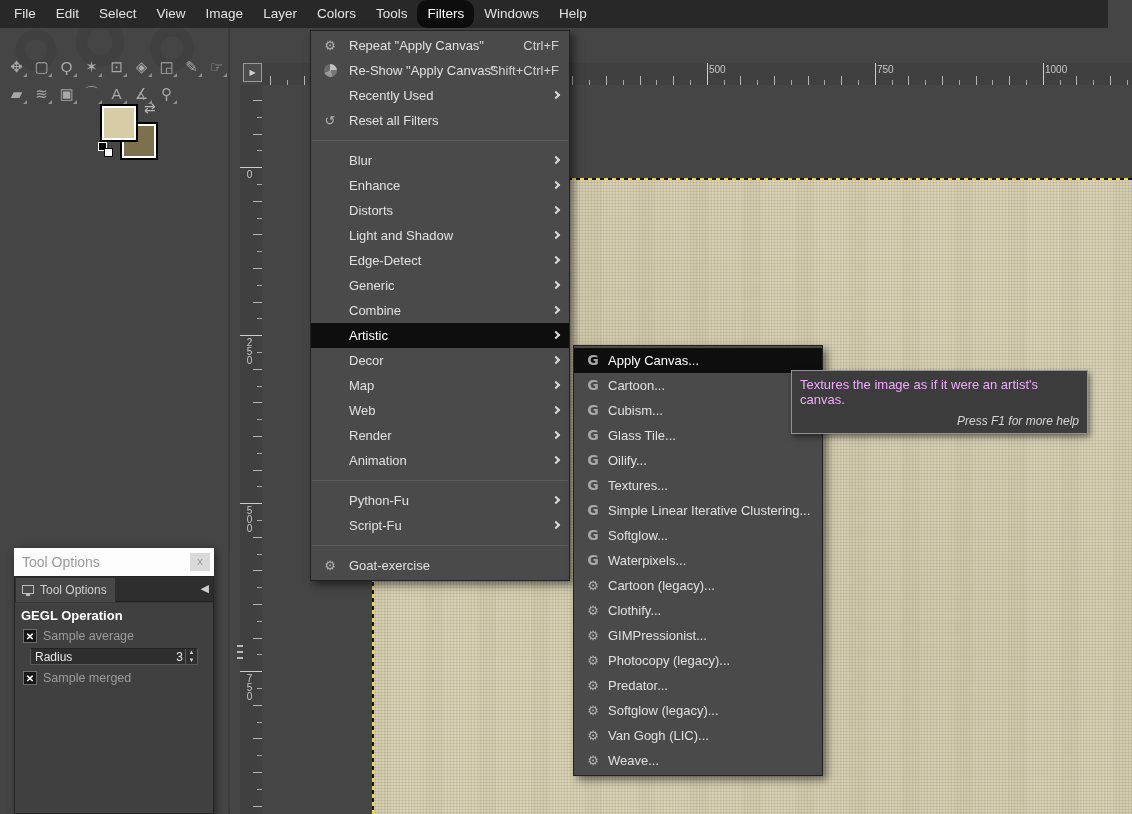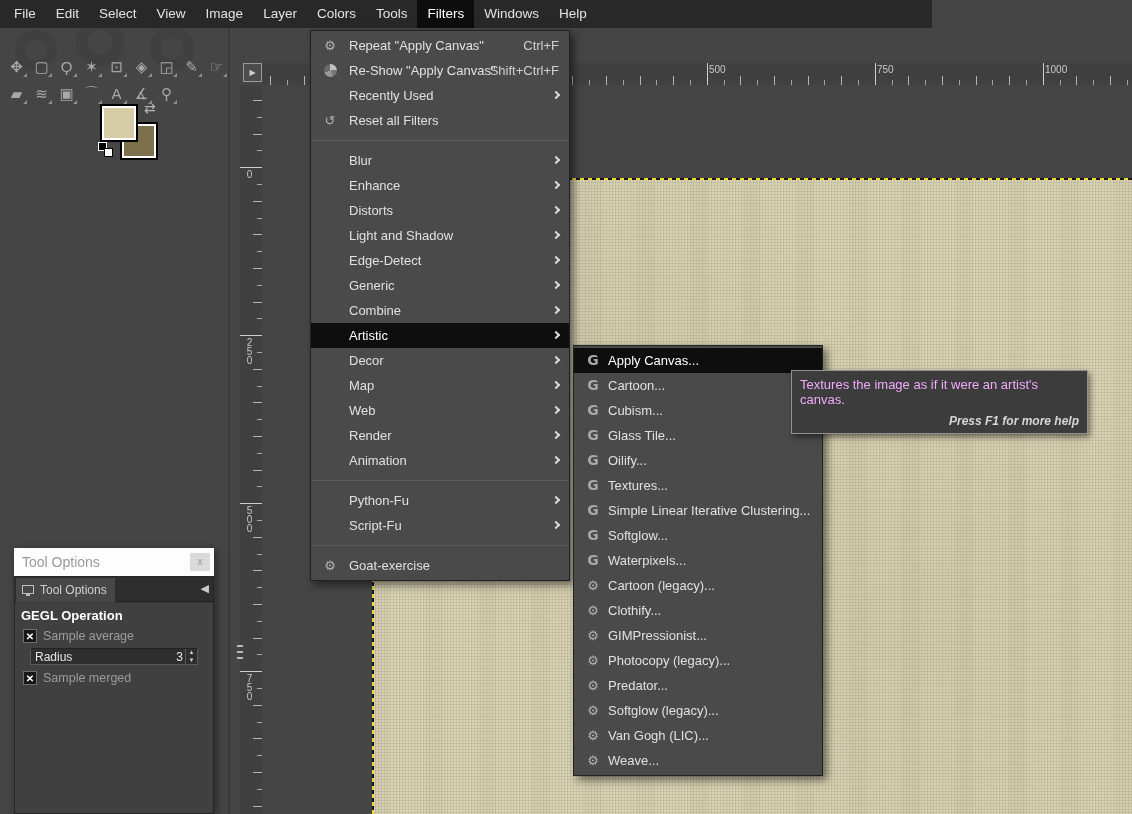--- a/index.html
+++ b/index.html
@@ -1,23 +1,23 @@
 <!DOCTYPE html>
 <html><head>
 <meta charset="utf-8">
 <style>
   * { margin:0; padding:0; box-sizing:border-box; }
   html,body { width:1132px; height:814px; overflow:hidden; }
   body { font-family:"Liberation Sans", sans-serif; background:#454545; color:#dcdcdc; }
   #screen { position:relative; width:1132px; height:814px; background:#454545; overflow:hidden; }
 
   
-  .menubar { position:absolute; left:0; top:0; width:932px; height:28px; background:#282828; display:flex; align-items:stretch; padding-left:4px; z-index:30; }
+  .menubar { position:absolute; left:0; top:0; width:1108px; height:28px; background:#282828; display:flex; align-items:stretch; padding-left:4px; z-index:30; }
   .menubar .mbi { padding:0 10px; line-height:28px; font-size:13.5px; color:#e2e2e2; cursor:default; }
-  .menubar .mbi.active { background:#0d0d0d; color:#ffffff; }
+  .menubar .mbi.active { background:#0d0d0d; color:#ffffff;border-radius:10px; }
 
   
   .toolbox { position:absolute; left:0; top:28px; width:230px; height:786px; background:#454545; border-right:2px solid #3a3a3a; }
   .wilber { position:absolute; left:0; top:0; width:230px; height:55px; opacity:.55;
     background:
       radial-gradient(circle at 36px 22px, transparent 0 10px, #3d3d3d 11px 20px, transparent 21px),
       radial-gradient(circle at 100px 14px, transparent 0 12px, #3d3d3d 13px 24px, transparent 25px),
       radial-gradient(circle at 172px 20px, transparent 0 11px, #3d3d3d 12px 22px, transparent 23px); }
   .toolgrid { position:absolute; left:4px; top:26px; width:226px; display:flex; flex-wrap:wrap; }
   .tool { width:25px; height:25px; position:relative; display:flex; align-items:center; justify-content:center; color:#a8a8a8; font-size:15px; cursor:pointer; }
@@ -81,21 +81,21 @@
   .mi .gegl { font-weight:bold; font-size:14px; color:#a8a8a8; font-family:"DejaVu Sans", sans-serif; }
   .mi .shortcut { position:absolute; right:10px; top:0; color:#d0d0d0; }
   .mi .chev { position:absolute; right:10px; top:9px; width:6px; height:6px; border-top:2px solid #d8d8d8; border-right:2px solid #d8d8d8; transform:rotate(45deg); }
   .msep { height:1px; background:#5c5c5c; margin:7px 1px; }
   .icon-reshow { width:13px; height:13px; border-radius:50%;
     background:conic-gradient(#c0c0c0 0 90deg,#777 90deg 160deg,#9a9a9a 160deg 250deg,#6a6a6a 250deg 360deg); }
 
   
   .tooltip { position:absolute; left:791px; top:370px; width:297px; background:#3c3c3c; border:1px solid #929292; box-shadow:2px 3px 6px rgba(0,0,0,.5); padding:6px 8px 5px 8px; z-index:50; }
   .tooltip .tt1 { font-size:13px; color:#f0abfc; }
-  .tooltip .tt2 { font-size:12px; font-style:italic; color:#d6d6d6; text-align:right; margin-top:7px;font-weight:bold; }
+  .tooltip .tt2 { font-size:12px; font-style:italic; color:#d6d6d6; text-align:right; margin-top:7px; }
 
   
   .toolopts { position:absolute; left:14px; top:548px; width:200px; height:266px; z-index:20; box-shadow:2px 2px 8px rgba(0,0,0,.45); background:#ef4444; }
   .to-titlebar { position:relative; height:28px; background:#fdfdfd; }
   .to-titlebar .to-title { position:absolute; left:8px; top:0; line-height:28px; font-size:14px; color:#9a9a9a; }
   .to-close { position:absolute; right:4px; top:5px; width:20px; height:18px; background:#dadada; color:#9a9a9a; font-size:11px; text-align:center; line-height:17px; cursor:pointer; }
   .to-body { position:absolute; left:0; top:28px; right:0; bottom:0; background:#383838; border:1px solid #262626; }
   .to-tabs { position:relative; height:25px; background:#2e2e2e; border-bottom:1px solid #222; }
   .to-tab { position:absolute; left:1px; top:1px; height:24px; background:#474747; color:#cfcfcf; font-size:12px; line-height:24px; padding:0 8px 0 24px; cursor:pointer; }
   .to-tab .tabico { position:absolute; left:6px; top:7px; width:12px; height:9px; border:1px solid #bdbdbd; }

